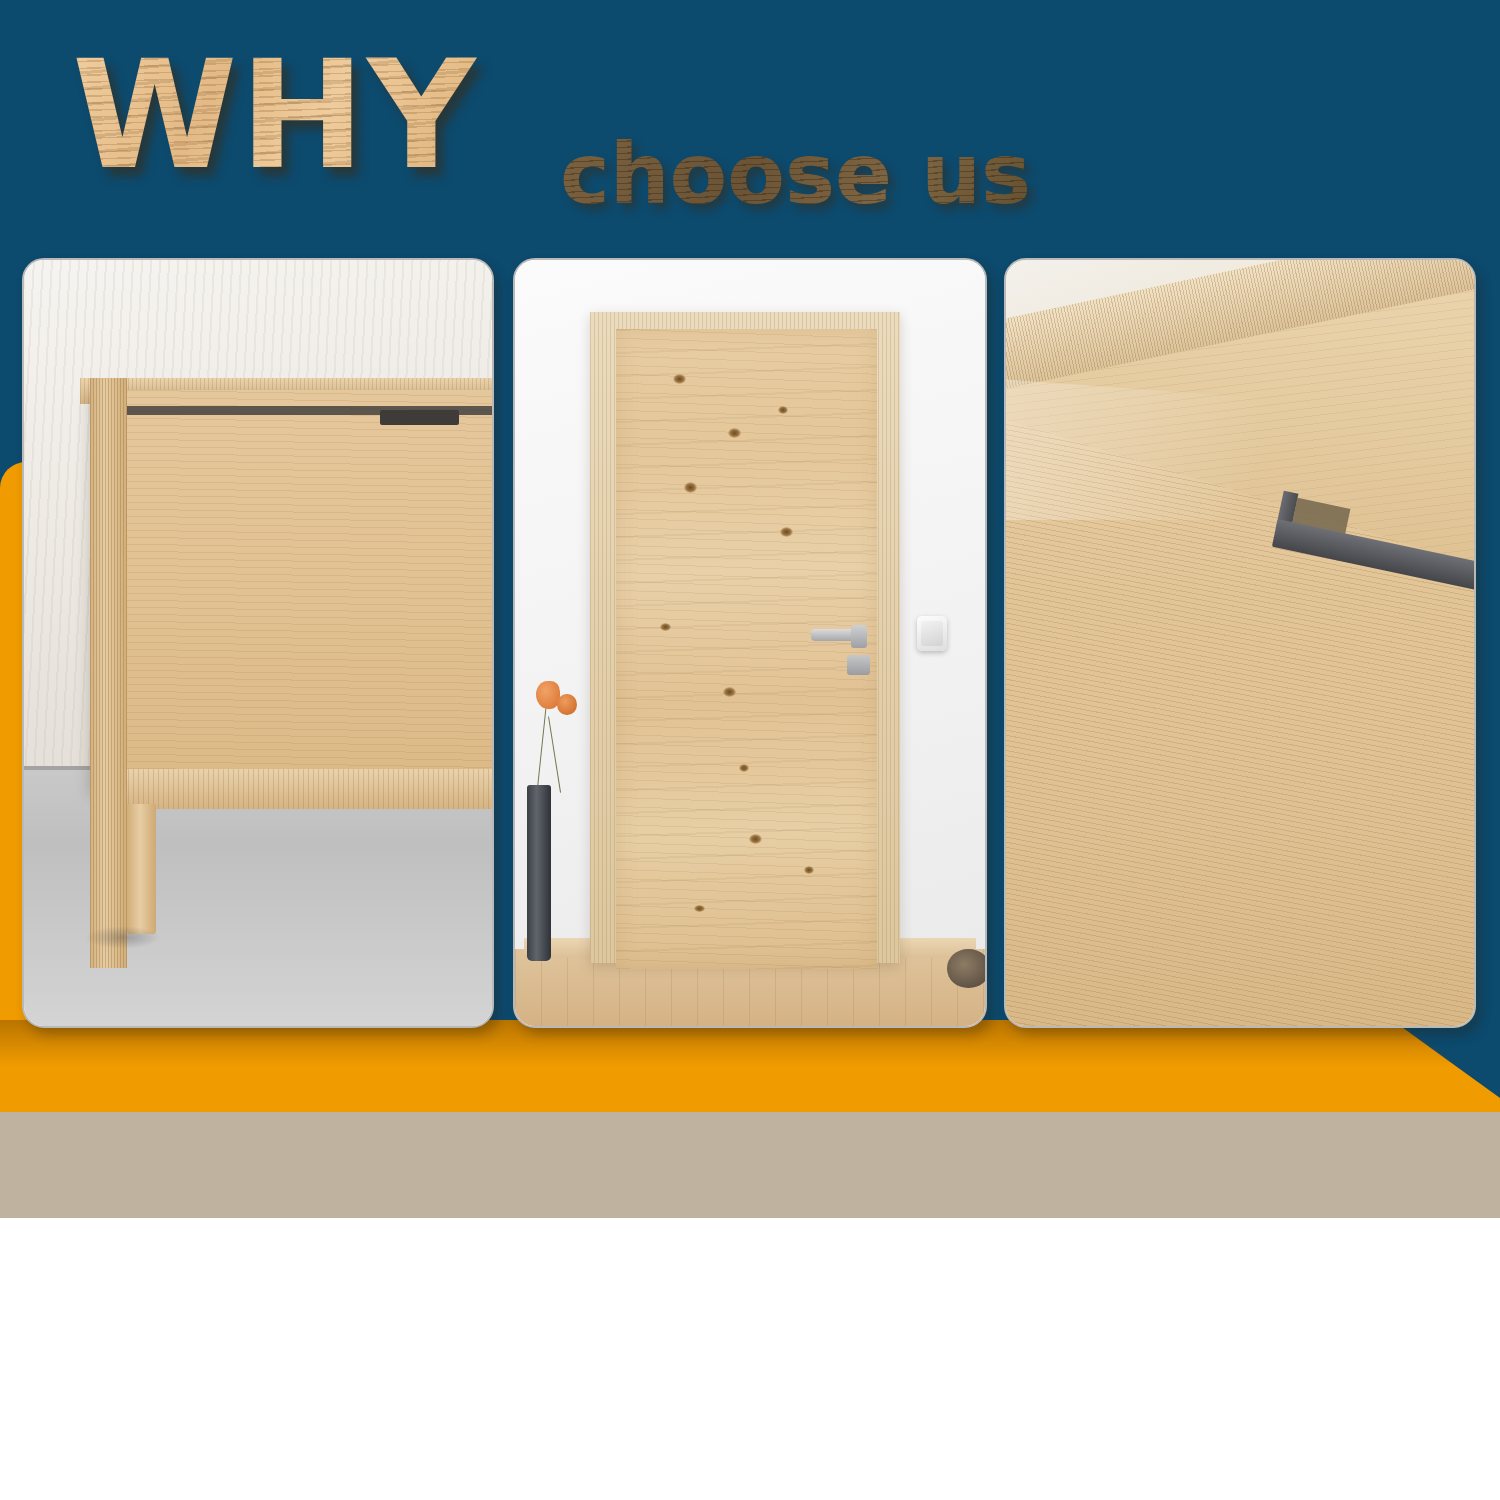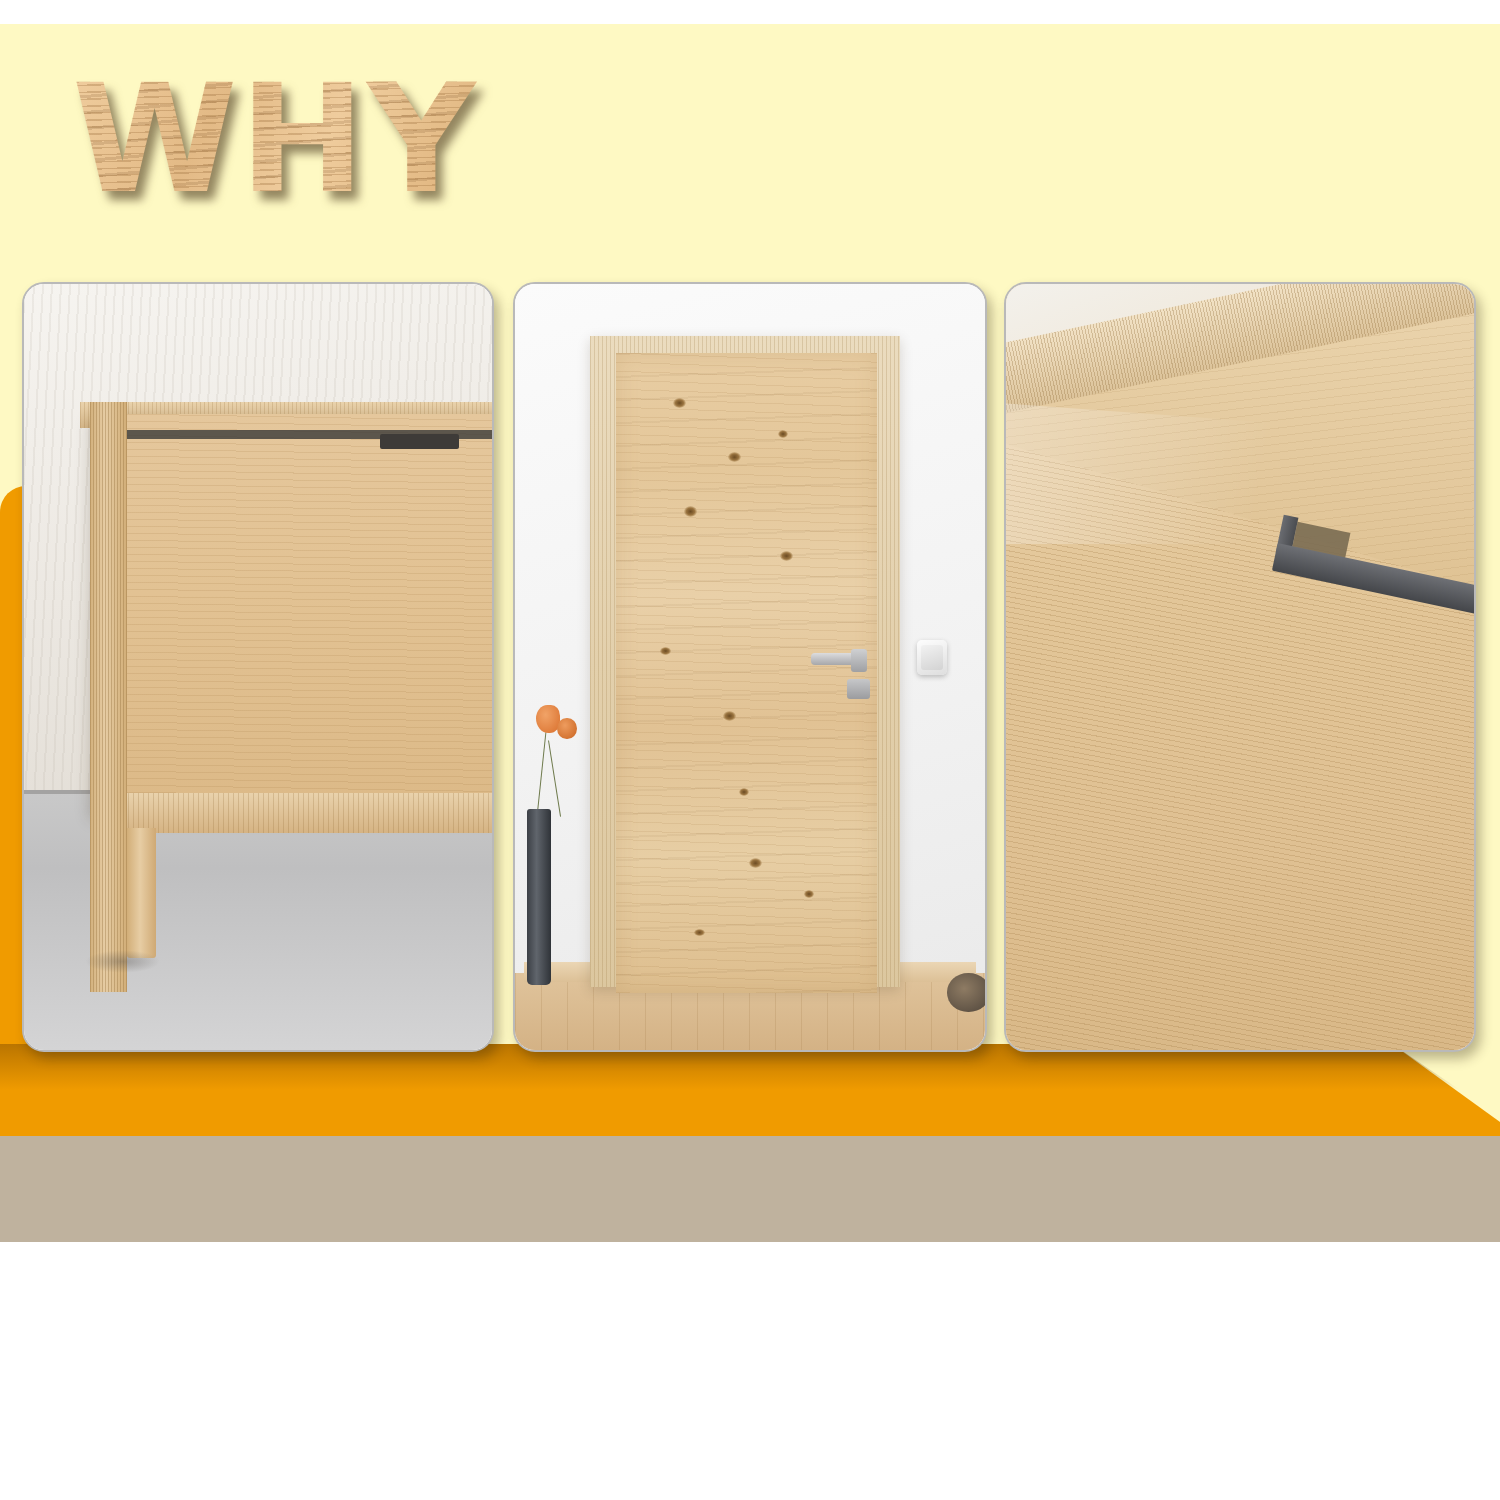--- a/index.html
+++ b/index.html
@@ -2,21 +2,21 @@
 <html><head>
 <meta charset="utf-8">
 <style>
   html,body{margin:0;padding:0;}
   body{
     width:1500px;height:1500px;
     background:#ffffff;
     font-family:"Liberation Sans", sans-serif;
     overflow:hidden;
   }
-  #page{position:relative;width:1500px;height:1218px;overflow:hidden;background:#fef9c3;margin-top:24px;}
+  #page{position:relative;width:1500px;height:1218px;overflow:hidden;background:#0c4a6e;}
 
   
   .orange-left{
     position:absolute;left:0;top:462px;width:56px;height:650px;
     background:#F09B00;border-top-left-radius:26px;border-top-right-radius:6px;
   }
   .orange-bottom{
     position:absolute;left:0;top:1020px;width:1500px;height:92px;
     background:#F09B00;
     clip-path:polygon(0 0, 1392px 0, 1500px 78px, 1500px 92px, 0 92px);
@@ -188,20 +188,21 @@
 <body>
 
 <div id="page">
 
   <div class="orange-left"></div>
   <div class="orange-bottom"></div>
   <div class="orange-bottom-shade"></div>
 
   <div class="header">
     <div class="why">WHY</div>
+    <div class="choose">choose us</div>
   </div>
 
   <div class="card" id="card-1">
     <div class="ph">
       <div class="c1-wall"></div>
       <div class="c1-floor"></div>
       <div class="c1-floorline"></div>
       <div class="c1-captop"></div>
       <div class="c1-cab"></div>
       <div class="c1-gap"></div>

